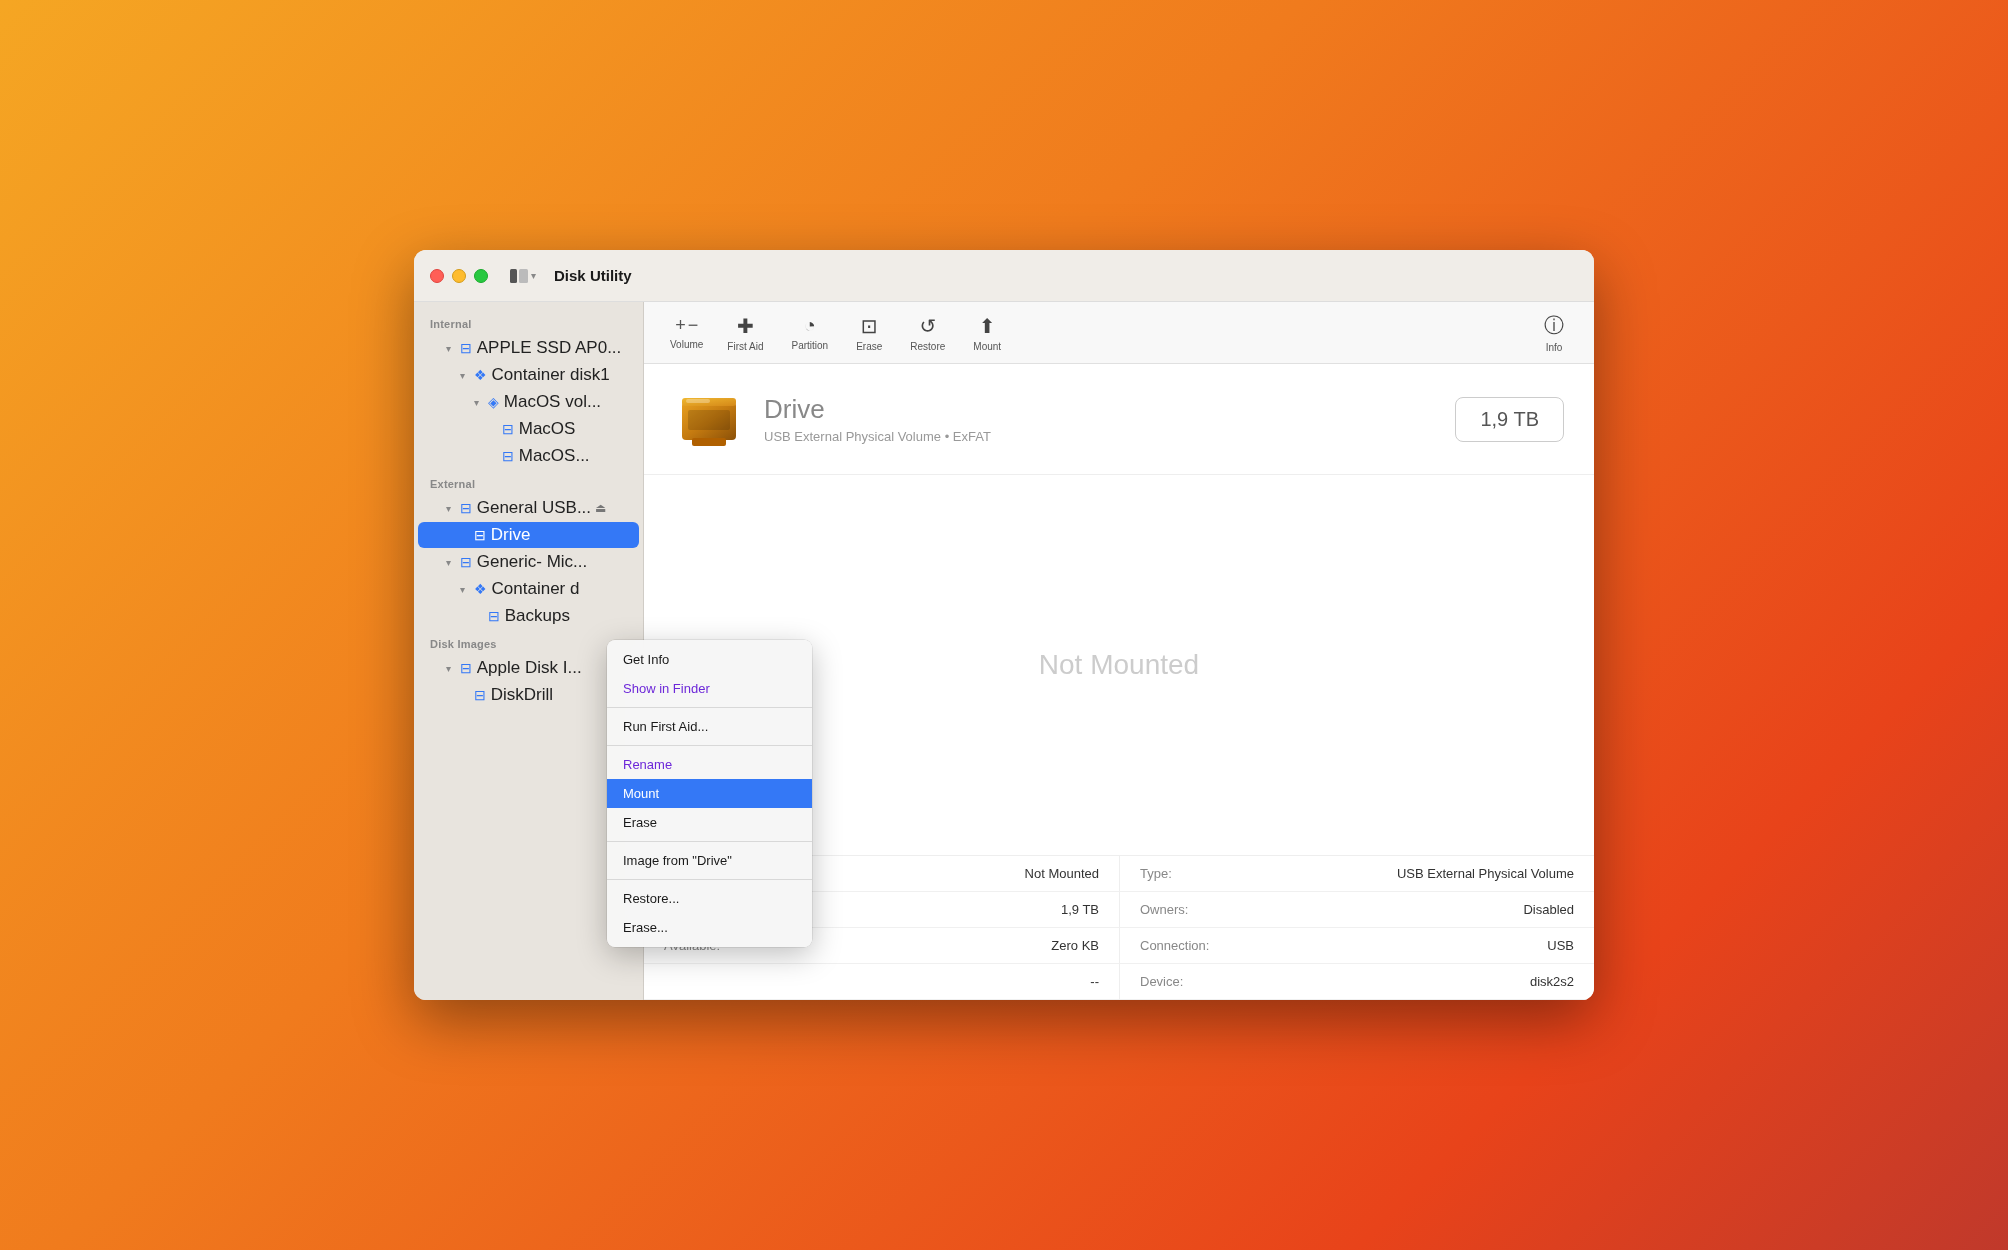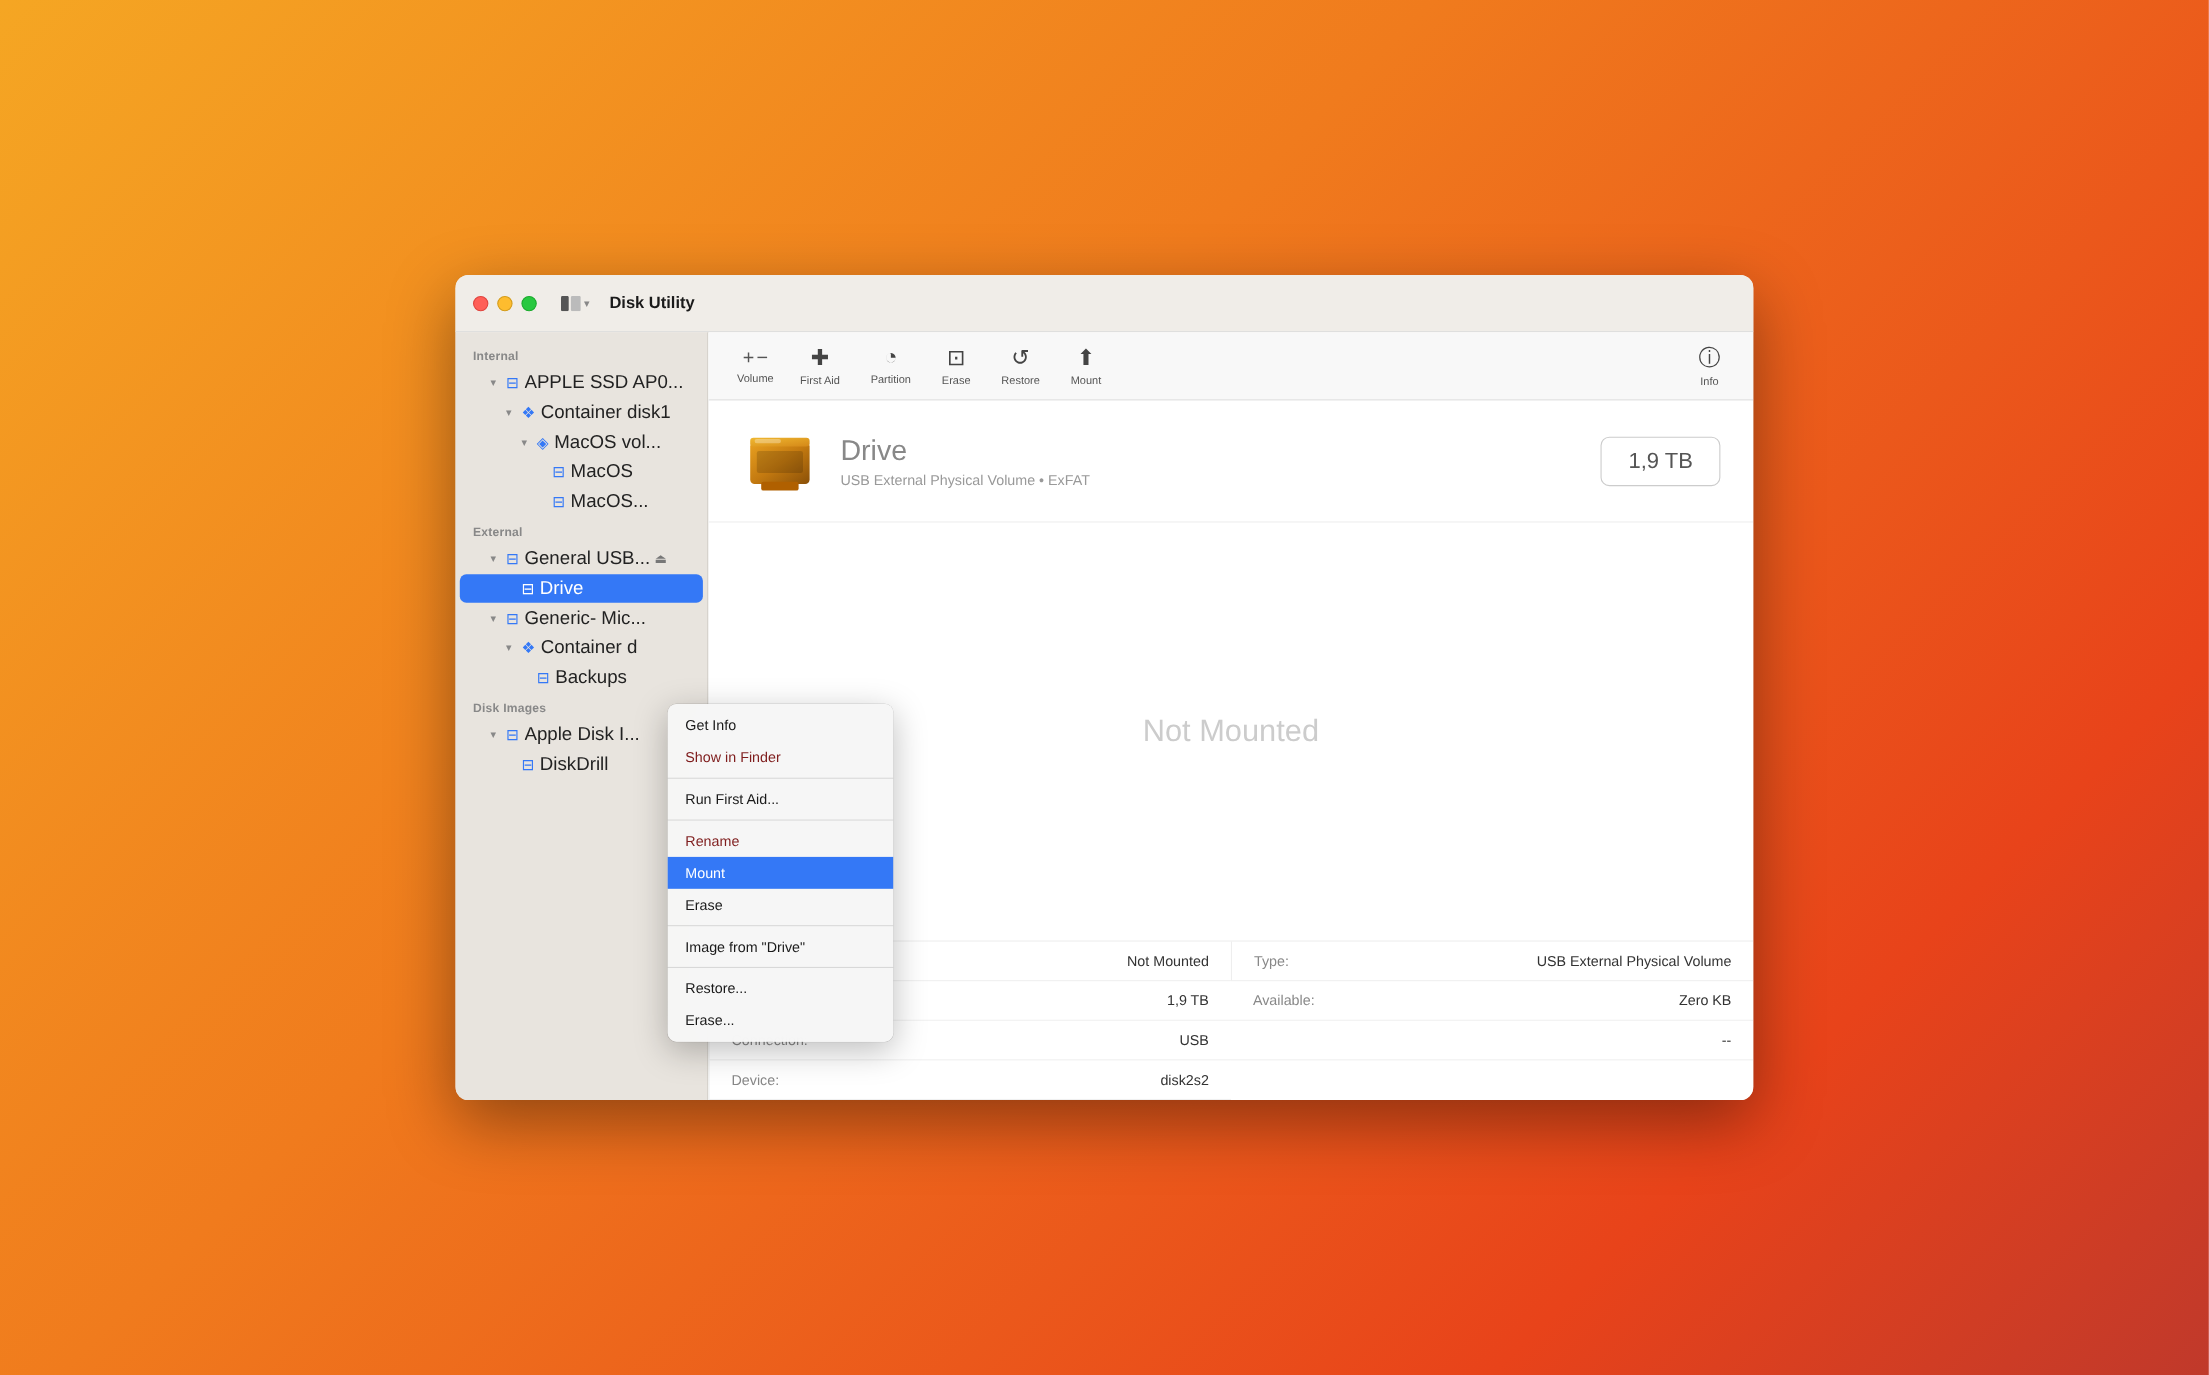--- a/index.html
+++ b/index.html
@@ -276,21 +276,21 @@
       font-size: 13px;
       color: #1a1a1a;
       cursor: pointer;
       user-select: none;
     }
     .ctx-item.highlighted {
       background: #3478f6;
       color: white;
     }
     .ctx-item.disabled {
-      color: #7f1d1d;
+      color: #6d28d9;
       cursor: default;
     }
     .ctx-separator {
       height: 1px;
       background: rgba(0,0,0,0.12);
       margin: 4px 0;
     }
 
     
     .sidebar::-webkit-scrollbar { width: 6px; }
@@ -493,20 +493,24 @@
           <span class="info-val">Not Mounted</span>
         </div>
         <div class="info-cell right-col">
           <span class="info-key">Type:</span>
           <span class="info-val">USB External Physical Volume</span>
         </div>
         <div class="info-cell">
           <span class="info-key">Capacity:</span>
           <span class="info-val">1,9 TB</span>
         </div>
+        <div class="info-cell right-col">
+          <span class="info-key">Owners:</span>
+          <span class="info-val">Disabled</span>
+        </div>
         <div class="info-cell">
           <span class="info-key">Available:</span>
           <span class="info-val">Zero KB</span>
         </div>
         <div class="info-cell right-col">
           <span class="info-key">Connection:</span>
           <span class="info-val">USB</span>
         </div>
         <div class="info-cell">
           <span class="info-key"></span>

